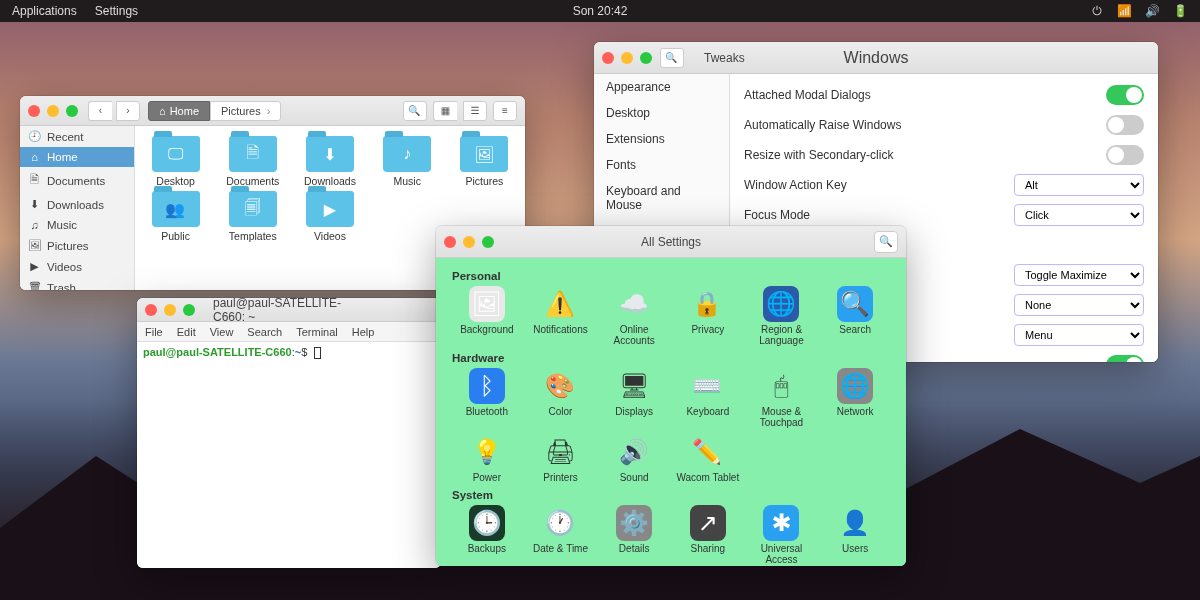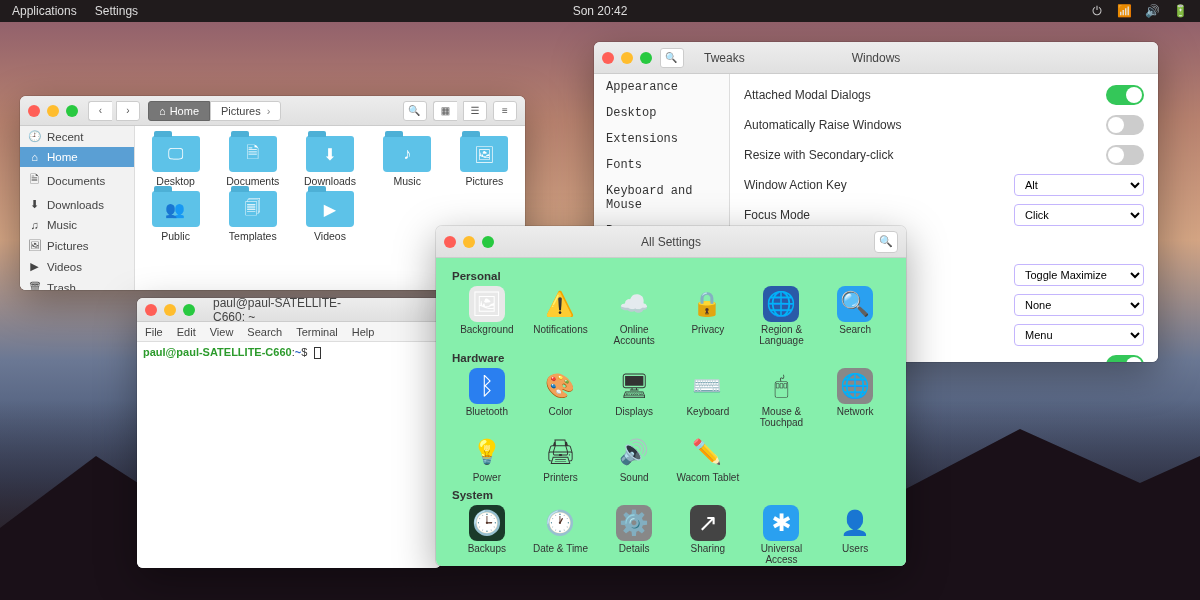--- a/index.html
+++ b/index.html
@@ -65,25 +65,25 @@
 .settings .titlebar { height: 32px; }
 .settings-body { padding: 8px 16px 12px; background: #86efac; height: calc(100% - 32px); overflow: hidden; }
 .sec-head { font-size: 11.5px; font-weight: bold; color: #333; margin: 4px 0 2px; }
 .sec-grid { display: grid; grid-template-columns: repeat(6, 1fr); gap: 2px 4px; }
 .sec-item { text-align: center; font-size: 10px; color: #333; padding: 2px 0; }
 .sec-icon { width: 36px; height: 36px; margin: 0 auto 2px; display: flex; align-items: center; justify-content: center; font-size: 24px; border-radius: 6px; }
 
 
 .tweaks { left: 594px; top: 42px; width: 564px; height: 320px; z-index: 15; }
 .tweaks .titlebar { height: 32px; }
-.twk-half { position: absolute; left: 50%; transform: translateX(-50%); font-size: 12px; color: #444; }
+.twk-half { position: absolute; left: 50%; transform: translateX(-50%); font-size: 16px; color: #444; }
 .twk-left-title { margin-left: 20px; font-size: 12px; color: #444; }
 .tweaks-body { display: flex; height: calc(100% - 32px); background: #fff; }
 .twk-sidebar { width: 136px; border-right: 1px solid #ddd; background: #fafafa; font-size: 12px; }
-.twk-sb-item { padding: 6px 12px; color: #333; font-family: Liberation Mono, monospace; }
+.twk-sb-item { padding: 6px 12px; color: #333; }
 .twk-content { flex: 1; padding: 10px 14px; font-size: 12px; color: #333; overflow: visible; }
 .twk-row { display: flex; align-items: center; justify-content: space-between; margin-bottom: 8px; min-height: 22px; }
 .twk-row.head { font-weight: bold; }
 .twk-select { height: 22px; width: 130px; border: 1px solid #c4b5fd; border-radius: 4px; background: #fff; font-size: 11px; padding: 0 6px; }
 .switch { width: 38px; height: 20px; border-radius: 10px; background: #ccc; position: relative; }
 .switch.on { background: #34c759; }
 .switch::after { content: ''; position: absolute; width: 16px; height: 16px; background: #fff; border-radius: 50%; top: 2px; left: 2px; }
 .switch.on::after { left: 20px; }
 </style>
 </head>

